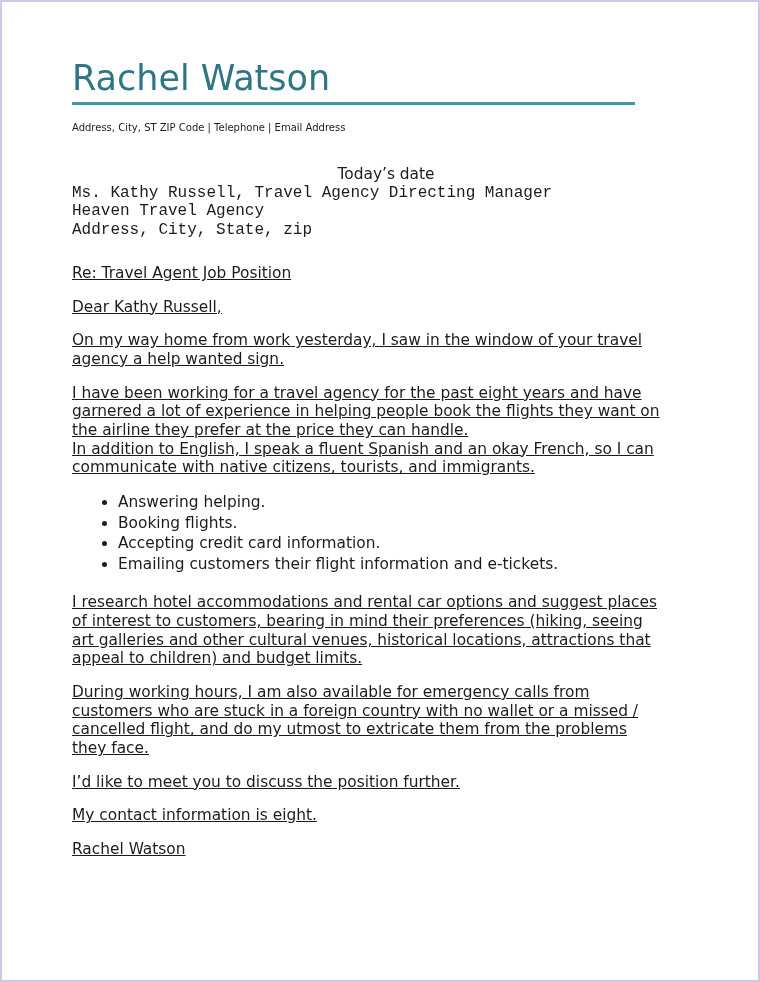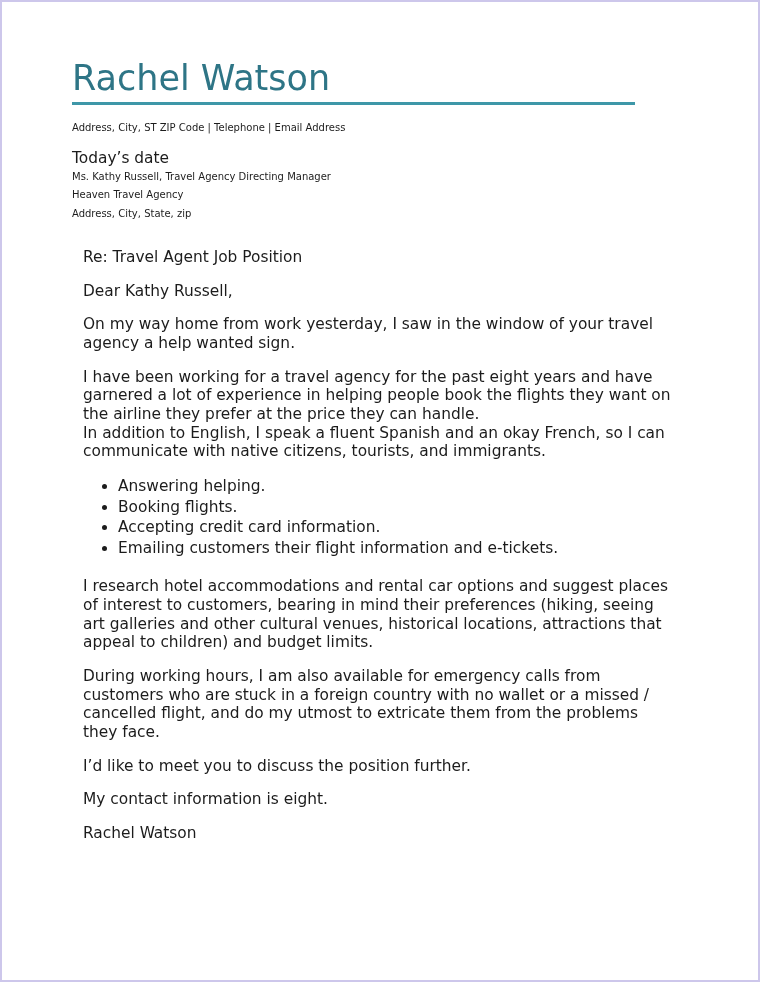--- a/index.html
+++ b/index.html
@@ -35,37 +35,39 @@
     background: var(--rule-color);
     margin-top: 4px;
   }
   .contact {
     font-size: 10px;
     line-height: 19px;
     margin-top: 13px;
     white-space: pre;
   }
   .date-row {
-    margin-top: 12px;
+    margin-top: 28px;
     font-size: 15.4px;
     line-height: 18.7px;
-    text-align: left;
+    text-align: center;
   }
   .recipient {
-    font-size: 10px;
+    font-size: 16px;
     line-height: 18.7px;
+    font-family: Liberation Mono, monospace;
   }
   .recipient div { white-space: pre; }
   .letter-body {
     font-size: 15.4px;
     line-height: 18.7px;
   }
   .letter-body p {
-    margin: 0 0 15px 11px;
+    margin: 0 0 15px 0;
     white-space: pre;
+    text-decoration: underline;
   }
   .letter-body p.subject {
     margin-top: 24px;
   }
   .letter-body ul {
     margin: 15px 0 19px 0;
     padding-left: 46px;
   }
   .letter-body li {
     line-height: 20.5px;

